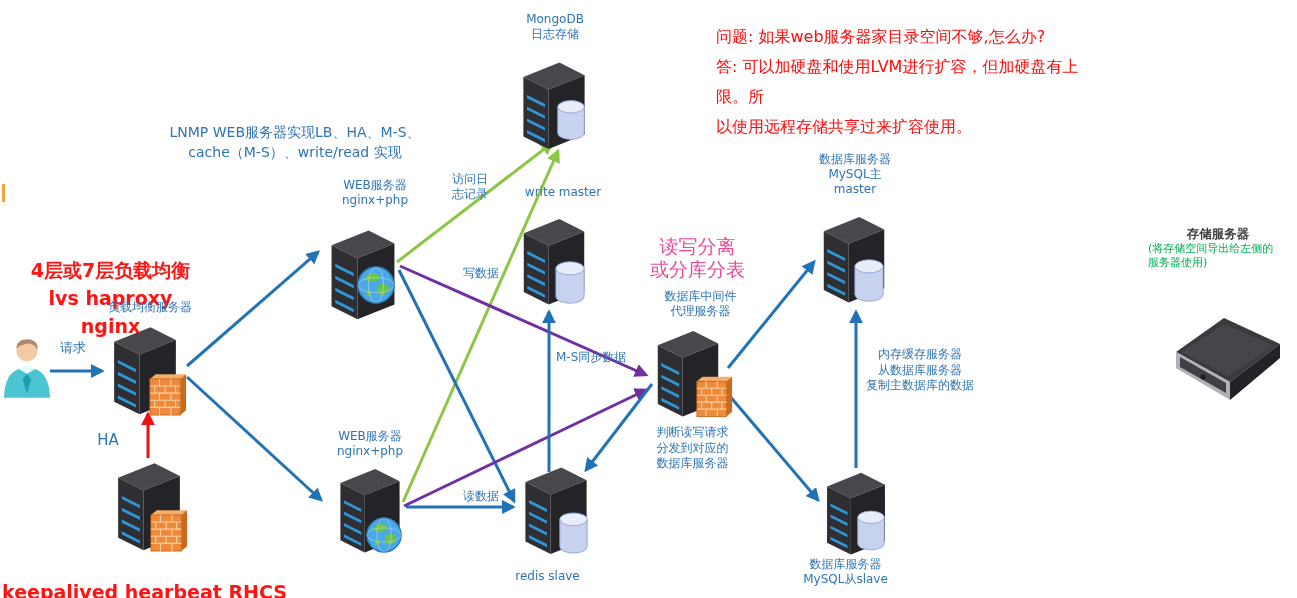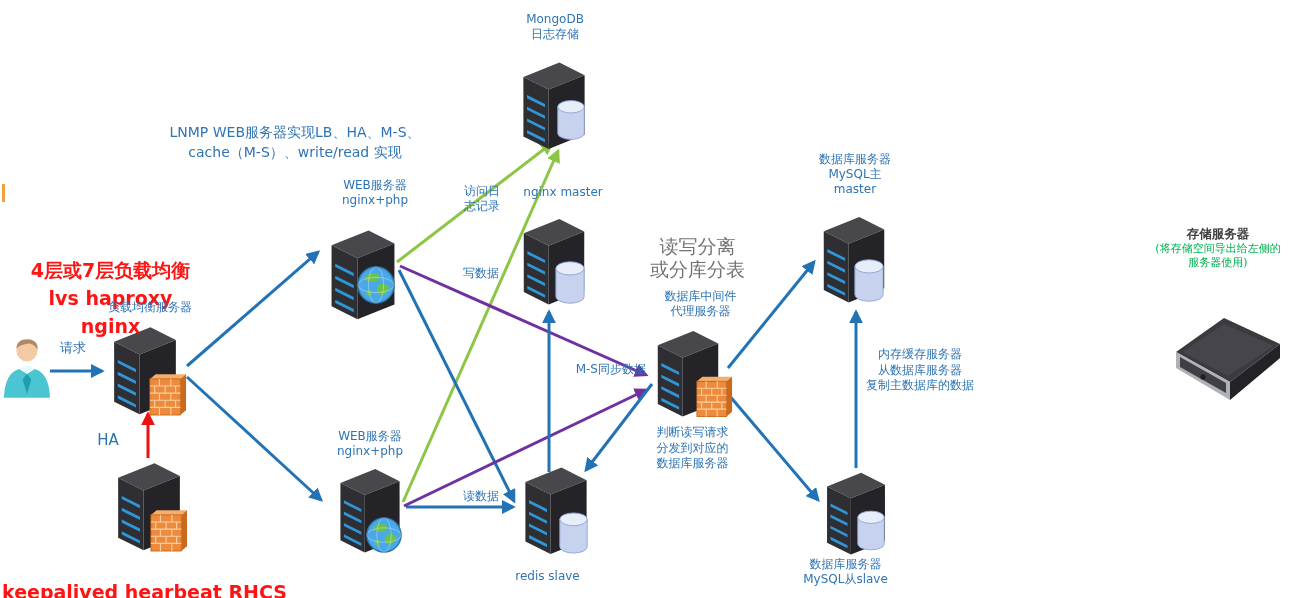--- a/index.html
+++ b/index.html
@@ -1,26 +1,26 @@
 <!DOCTYPE html>
 <html><head>
 <meta charset="utf-8">
 <style>
   html,body{margin:0;padding:0;background:#fff;}
   #stage{position:relative;width:1297px;height:598px;background:#fff;overflow:hidden;
          font-family:"DejaVu Sans","Liberation Sans",sans-serif;}
   .lbl{position:absolute;color:#2E74B5;font-size:12px;line-height:15px;text-align:center;white-space:pre-line;}
-  .lbl-left{text-align:right;margin-top:12px;}
+  .lbl-left{text-align:left;}
   .note{position:absolute;color:#2E74B5;font-size:12px;line-height:15.5px;text-align:center;white-space:pre-line;}
   .red-big{position:absolute;color:#FF1414;font-weight:bold;font-size:19px;line-height:28px;text-align:center;white-space:pre-line;margin-top:24px;}
-  .red-mid{position:absolute;color:#737373;font-size:19px;line-height:23px;text-align:center;white-space:pre-line;}
+  .red-mid{position:absolute;color:#ec4899;font-size:19px;line-height:23px;text-align:center;white-space:pre-line;}
   .question{position:absolute;color:#FF0A0A;font-size:16px;line-height:30px;text-align:left;white-space:pre-line;}
   .blue-title{position:absolute;color:#2E74B5;font-size:14px;line-height:20px;text-align:center;white-space:pre-line;}
   .storage-red{position:absolute;color:#404040;font-size:12.5px;font-weight:bold;text-align:center;}
-  .storage-green{position:absolute;color:#00B050;font-size:11px;line-height:14px;text-align:center;white-space:pre-line;}
+  .storage-green{position:absolute;color:#00B050;font-size:11px;line-height:14px;text-align:left;white-space:pre-line;}
   svg.icon{position:absolute;overflow:visible;}
   #edges{position:absolute;left:0;top:0;width:1297px;height:598px;}
   .tick{position:absolute;left:2px;top:184px;width:3px;height:18px;background:#F2A23C;}
 </style>
 </head>
 <body>
 
 <div id="stage">
 
   <div class="tick"></div>
@@ -196,37 +196,40 @@
   <svg class="icon" style="left:856px;top:509px" width="30" height="43" viewBox="0 0 34 46">
       <use href="#sym-cylinder"></use>
     </svg>
 
   <svg class="icon" style="left:1168px;top:306px" width="122" height="100" viewBox="0 0 122 100">
       <use href="#sym-storage"></use>
     </svg>
 
   <div class="blue-title" style="left:145px;top:122px;width:300px">LNMP WEB服务器实现LB、HA、M-S、
 cache（M-S）、write/read 实现</div>
+  <div class="question" style="left:716px;top:22px;width:380px">问题: 如果web服务器家目录空间不够,怎么办?
+答: 可以加硬盘和使用LVM进行扩容，但加硬盘有上限。所
+以使用远程存储共享过来扩容使用。</div>
   <div class="red-big" style="left:18px;top:232px;width:185px">4层或7层负载均衡
 lvs haproxy nginx</div>
   <div class="red-big" style="left:2px;top:554px;width:380px;text-align:left">keepalived hearbeat RHCS pacemaker</div>
   <div class="red-mid" style="left:620px;top:235px;width:155px">读写分离
 或分库分表</div>
   <div class="storage-red" style="left:1158px;top:226px;width:120px">存储服务器</div>
   <div class="storage-green" style="left:1148px;top:242px;width:140px">(将存储空间导出给左侧的
 服务器使用)</div>
 
   <div class="lbl" style="left:95px;top:300px;width:110px">负载均衡服务器</div>
   <div class="lbl" style="left:325px;top:178px;width:100px">WEB服务器
 nginx+php</div>
   <div class="lbl" style="left:320px;top:429px;width:100px">WEB服务器
 nginx+php</div>
   <div class="lbl" style="left:505px;top:12px;width:100px">MongoDB
 日志存储</div>
-  <div class="lbl" style="left:518px;top:185px;width:90px">nginx  master</div>
+  <div class="lbl" style="left:518px;top:185px;width:90px">write  master</div>
   <div class="lbl" style="left:505px;top:569px;width:85px">redis  slave</div>
   <div class="lbl" style="left:648px;top:289px;width:105px">数据库中间件
 代理服务器</div>
   <div class="lbl" style="left:805px;top:152px;width:100px">数据库服务器
 MySQL主
 master</div>
   <div class="lbl" style="left:788px;top:557px;width:115px">数据库服务器
 MySQL从slave</div>
 
   <div class="lbl" style="left:52px;top:340px;width:42px;font-size:13px">请求</div>

